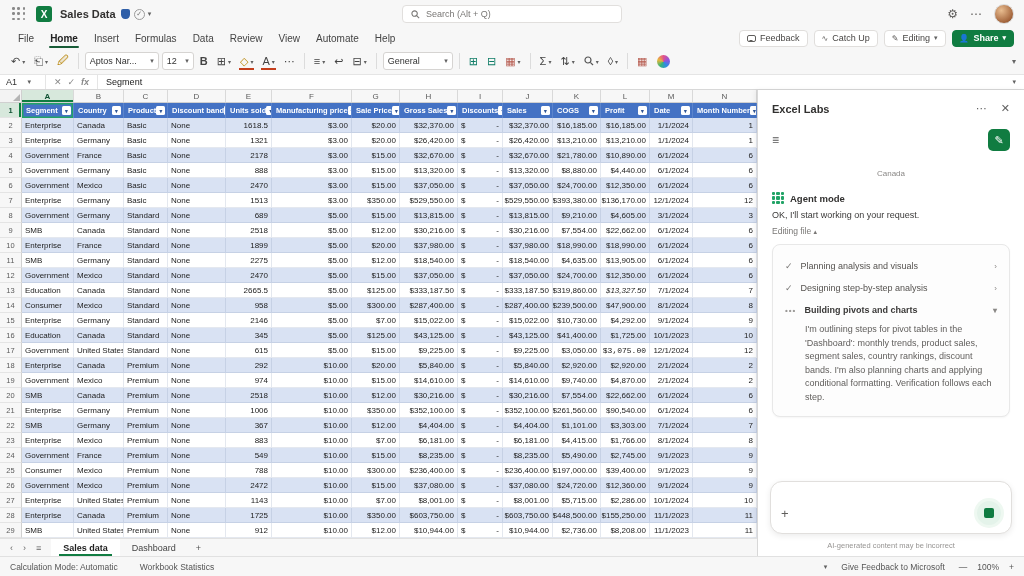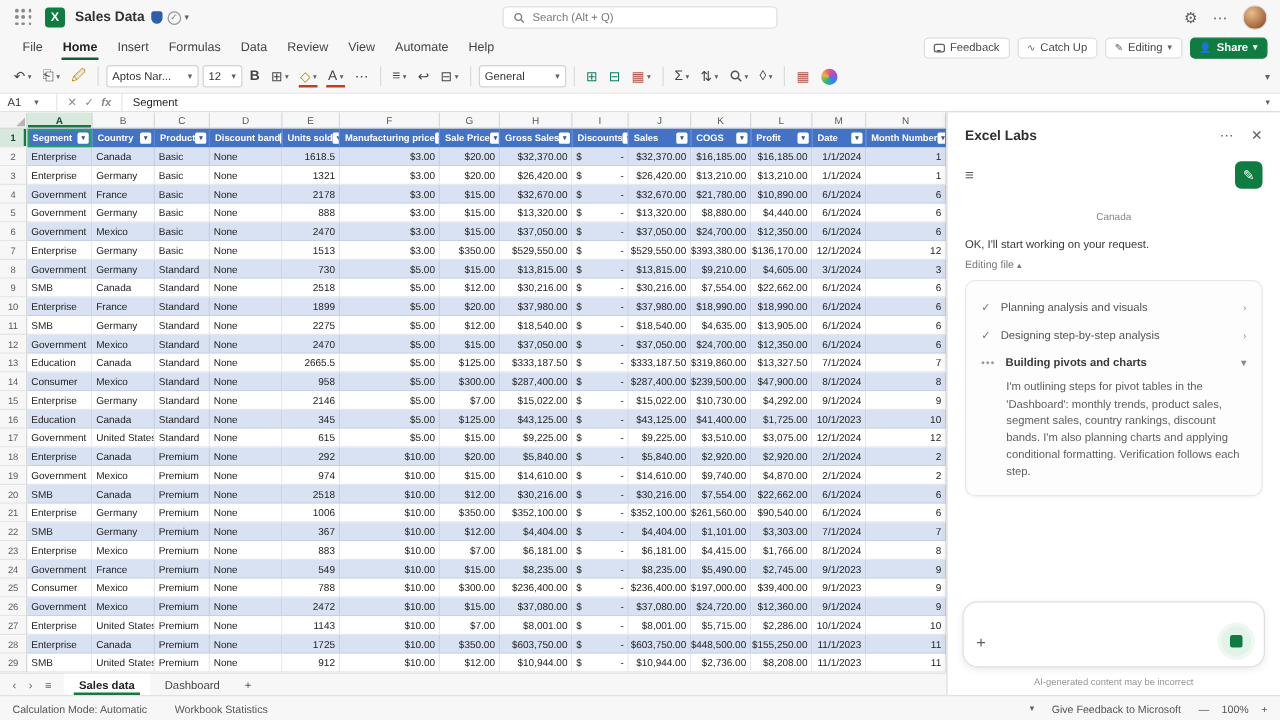--- a/index.html
+++ b/index.html
@@ -458,21 +458,21 @@
           <div class="cell r" style="width: 49px;">$136,170.00</div>
           <div class="cell r" style="width: 43px;">12/1/2024</div>
           <div class="cell r" style="width: 64px;">12</div>
         </div>
         <div class="grow banded">
           <div class="rownum">8</div>
           <div class="cell" style="width: 52px;">Government</div>
           <div class="cell" style="width: 50px;">Germany</div>
           <div class="cell" style="width: 44px;">Standard</div>
           <div class="cell" style="width: 58px;">None</div>
-          <div class="cell r" style="width: 46px;">730</div>
+          <div class="cell r" style="width: 46px;">689</div>
           <div class="cell r" style="width: 80px;">$5.00</div>
           <div class="cell r" style="width: 48px;">$15.00</div>
           <div class="cell r" style="width: 58px;">$13,815.00</div>
           <div class="cell acc" style="width: 45px;">
             <span>$</span>
             <span>-</span>
           </div>
           <div class="cell r" style="width: 50px;">$13,815.00</div>
           <div class="cell r" style="width: 48px;">$9,210.00</div>
           <div class="cell r" style="width: 49px;">$4,605.00</div>
@@ -568,21 +568,21 @@
           <div class="cell r" style="width: 46px;">2665.5</div>
           <div class="cell r" style="width: 80px;">$5.00</div>
           <div class="cell r" style="width: 48px;">$125.00</div>
           <div class="cell r" style="width: 58px;">$333,187.50</div>
           <div class="cell acc" style="width: 45px;">
             <span>$</span>
             <span>-</span>
           </div>
           <div class="cell r" style="width: 50px;">$333,187.50</div>
           <div class="cell r" style="width: 48px;">$319,860.00</div>
-          <div class="cell r" style="width: 49px;">$13,327.50</div>
+          <div class="cell r" style="width: 49px; font-style: italic;">$13,327.50</div>
           <div class="cell r" style="width: 43px;">7/1/2024</div>
           <div class="cell r" style="width: 64px;">7</div>
         </div>
         <div class="grow banded">
           <div class="rownum">14</div>
           <div class="cell" style="width: 52px;">Consumer</div>
           <div class="cell" style="width: 50px;">Mexico</div>
           <div class="cell" style="width: 44px;">Standard</div>
           <div class="cell" style="width: 58px;">None</div>
           <div class="cell r" style="width: 46px;">958</div>
@@ -647,22 +647,22 @@
           <div class="cell" style="width: 58px;">None</div>
           <div class="cell r" style="width: 46px;">615</div>
           <div class="cell r" style="width: 80px;">$5.00</div>
           <div class="cell r" style="width: 48px;">$15.00</div>
           <div class="cell r" style="width: 58px;">$9,225.00</div>
           <div class="cell acc" style="width: 45px;">
             <span>$</span>
             <span>-</span>
           </div>
           <div class="cell r" style="width: 50px;">$9,225.00</div>
-          <div class="cell r" style="width: 48px;">$3,510.00</div>
-          <div class="cell r" style="width: 49px;">$3,075.00</div>
+          <div class="cell r" style="width: 48px;">$3,050.00</div>
+          <div class="cell r" style="width: 49px; font-family: Liberation Mono, monospace;">$3,075.00</div>
           <div class="cell r" style="width: 43px;">12/1/2024</div>
           <div class="cell r" style="width: 64px;">12</div>
         </div>
         <div class="grow banded">
           <div class="rownum">18</div>
           <div class="cell" style="width: 52px;">Enterprise</div>
           <div class="cell" style="width: 50px;">Canada</div>
           <div class="cell" style="width: 44px;">Premium</div>
           <div class="cell" style="width: 58px;">None</div>
           <div class="cell r" style="width: 46px;">292</div>
@@ -909,20 +909,34 @@
         <span>⋯</span>
         <span>✕</span>
       </div>
     </div>
     <div class="panel-tools">
       <span class="hamburger">≡</span>
       <div class="newchat">✎</div>
     </div>
     <div class="chat">
       <div class="day-divider">Canada</div>
+      <div class="agent-row">
+        <span class="agent-grid">
+            <i></i>
+            <i></i>
+            <i></i>
+            <i></i>
+            <i></i>
+            <i></i>
+            <i></i>
+            <i></i>
+            <i></i>
+          </span>
+        <span class="agent-label">Agent mode</span>
+      </div>
       <div class="agent-text">OK, I'll start working on your request.</div>
       <div class="editing-file"><span>Editing file</span> <span style="font-size:7px">▴</span></div>
       <div class="steps-card" id="steps-card">
           <div class="step">
             <span class="check">✓</span>
             <span>Planning analysis and visuals</span>
             <span class="chev">›</span>
           </div>
           <div class="step">
             <span class="check">✓</span>

